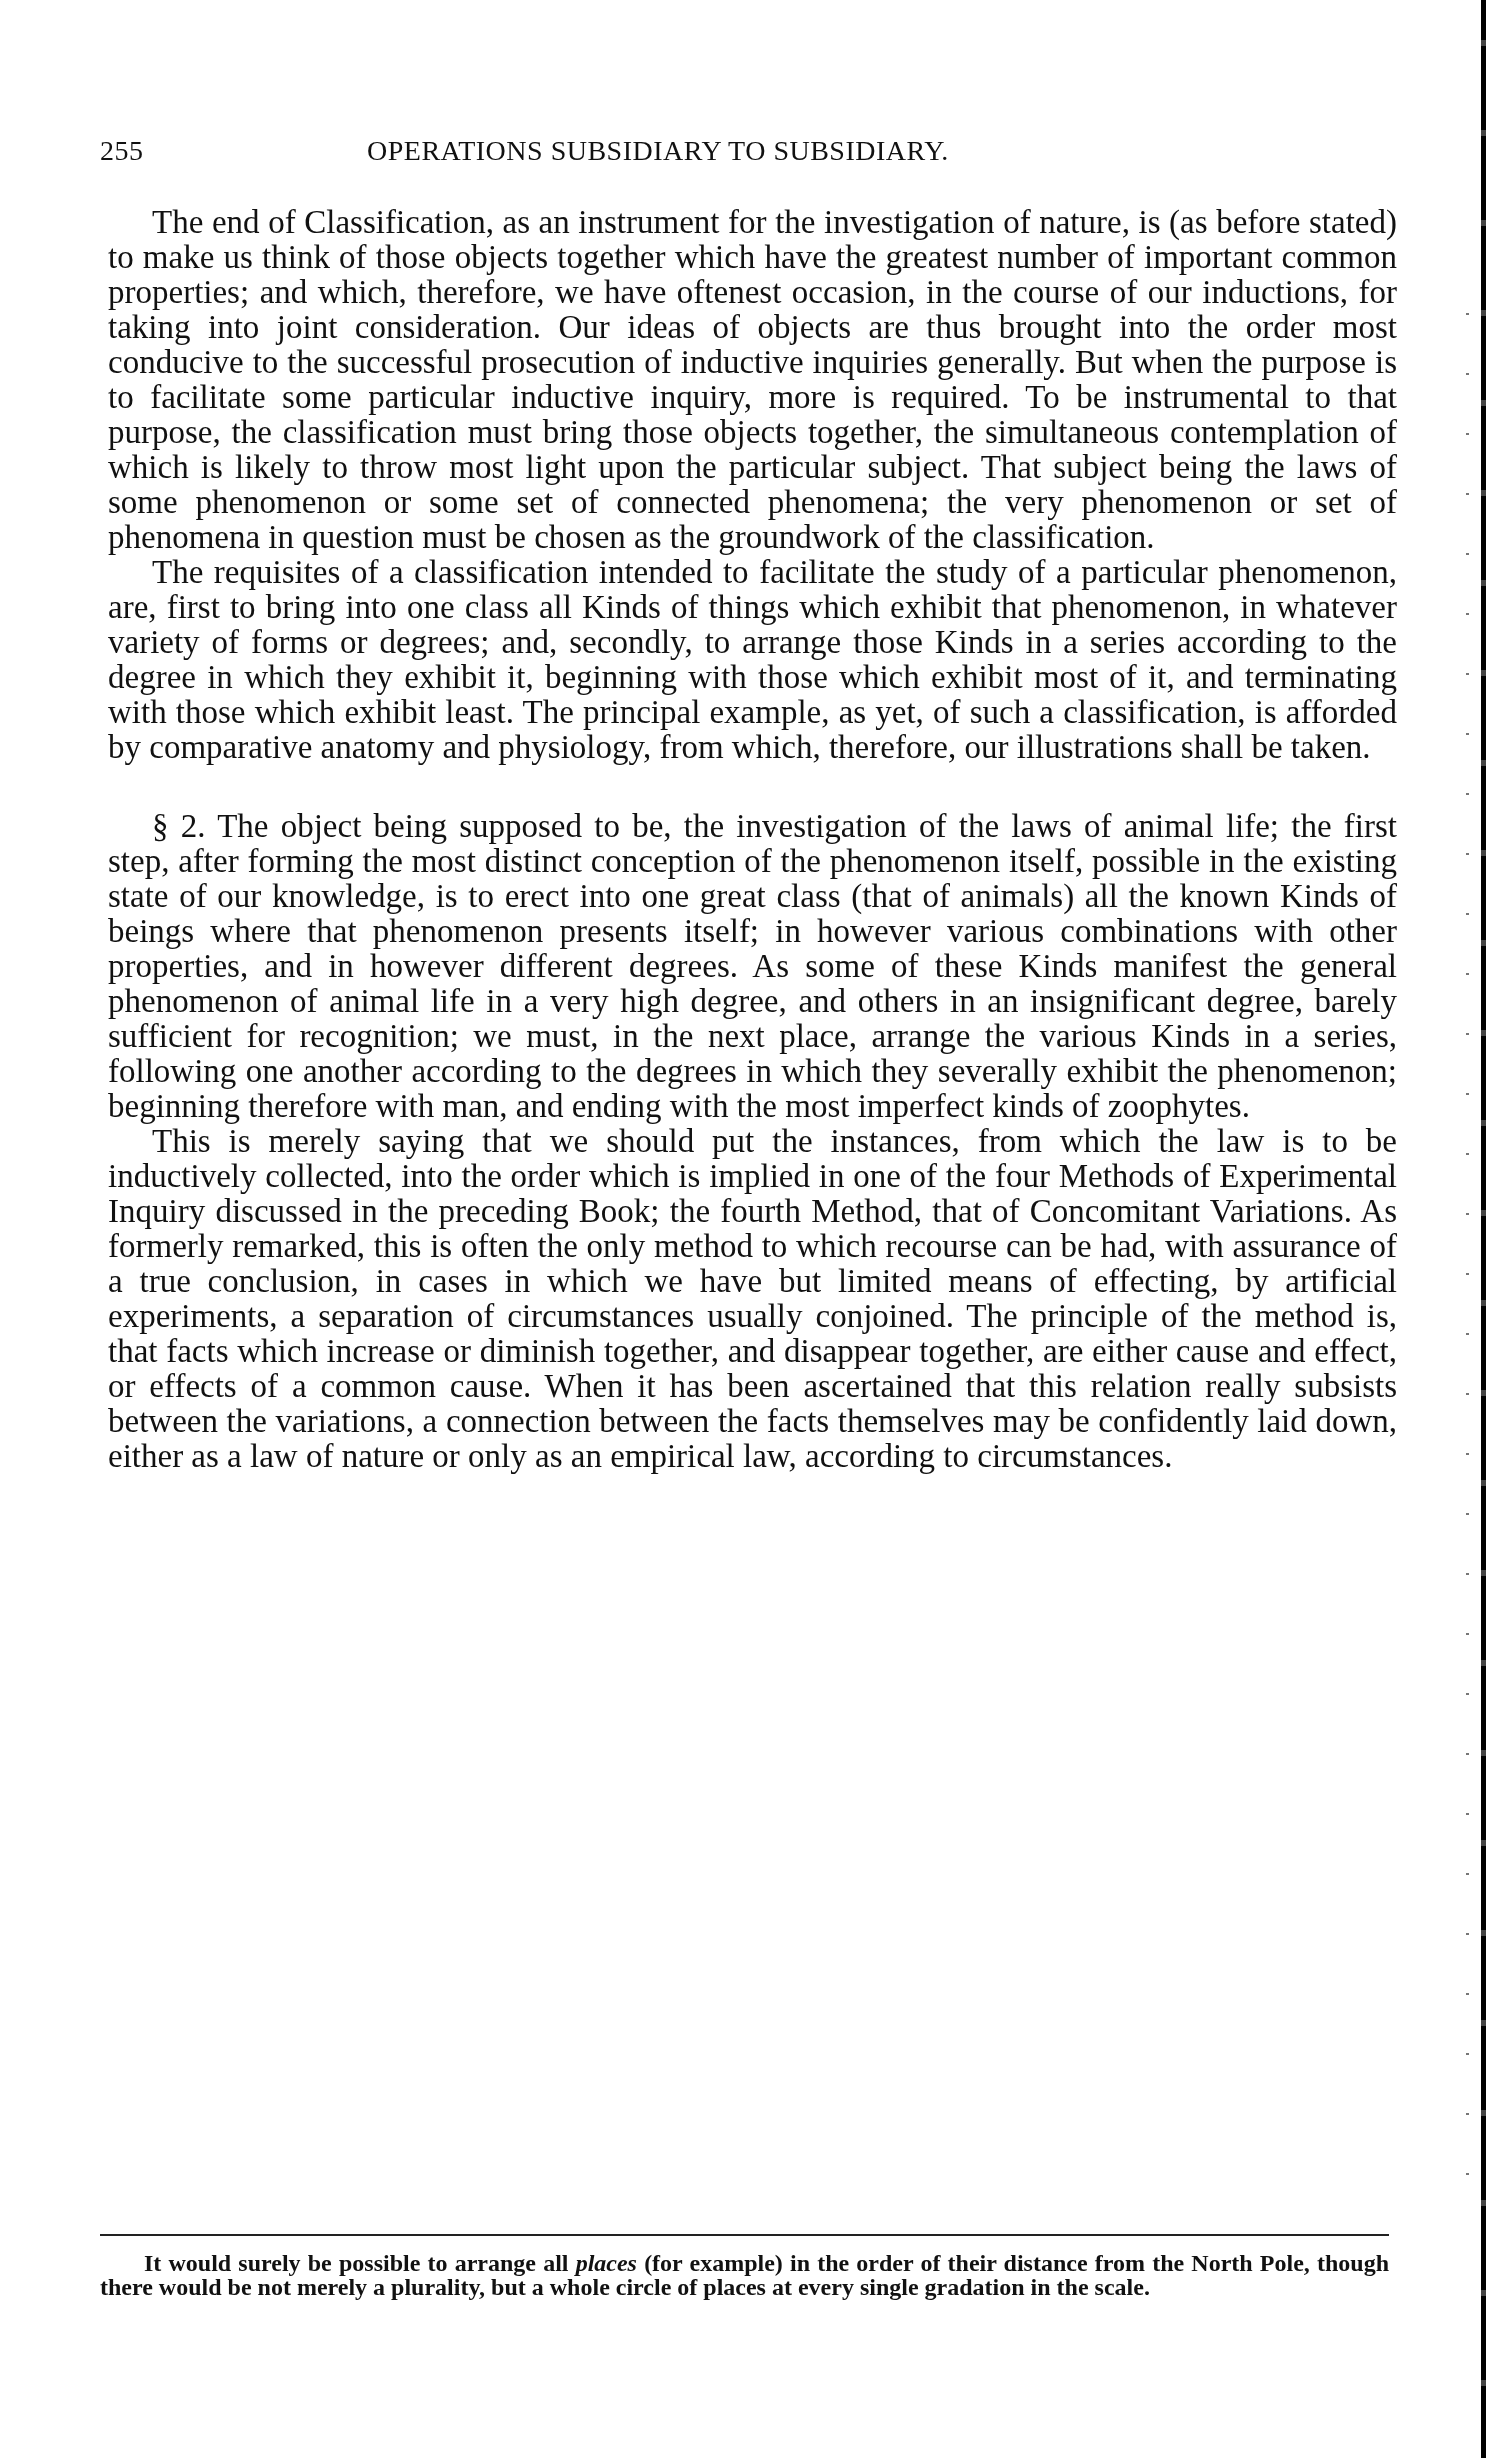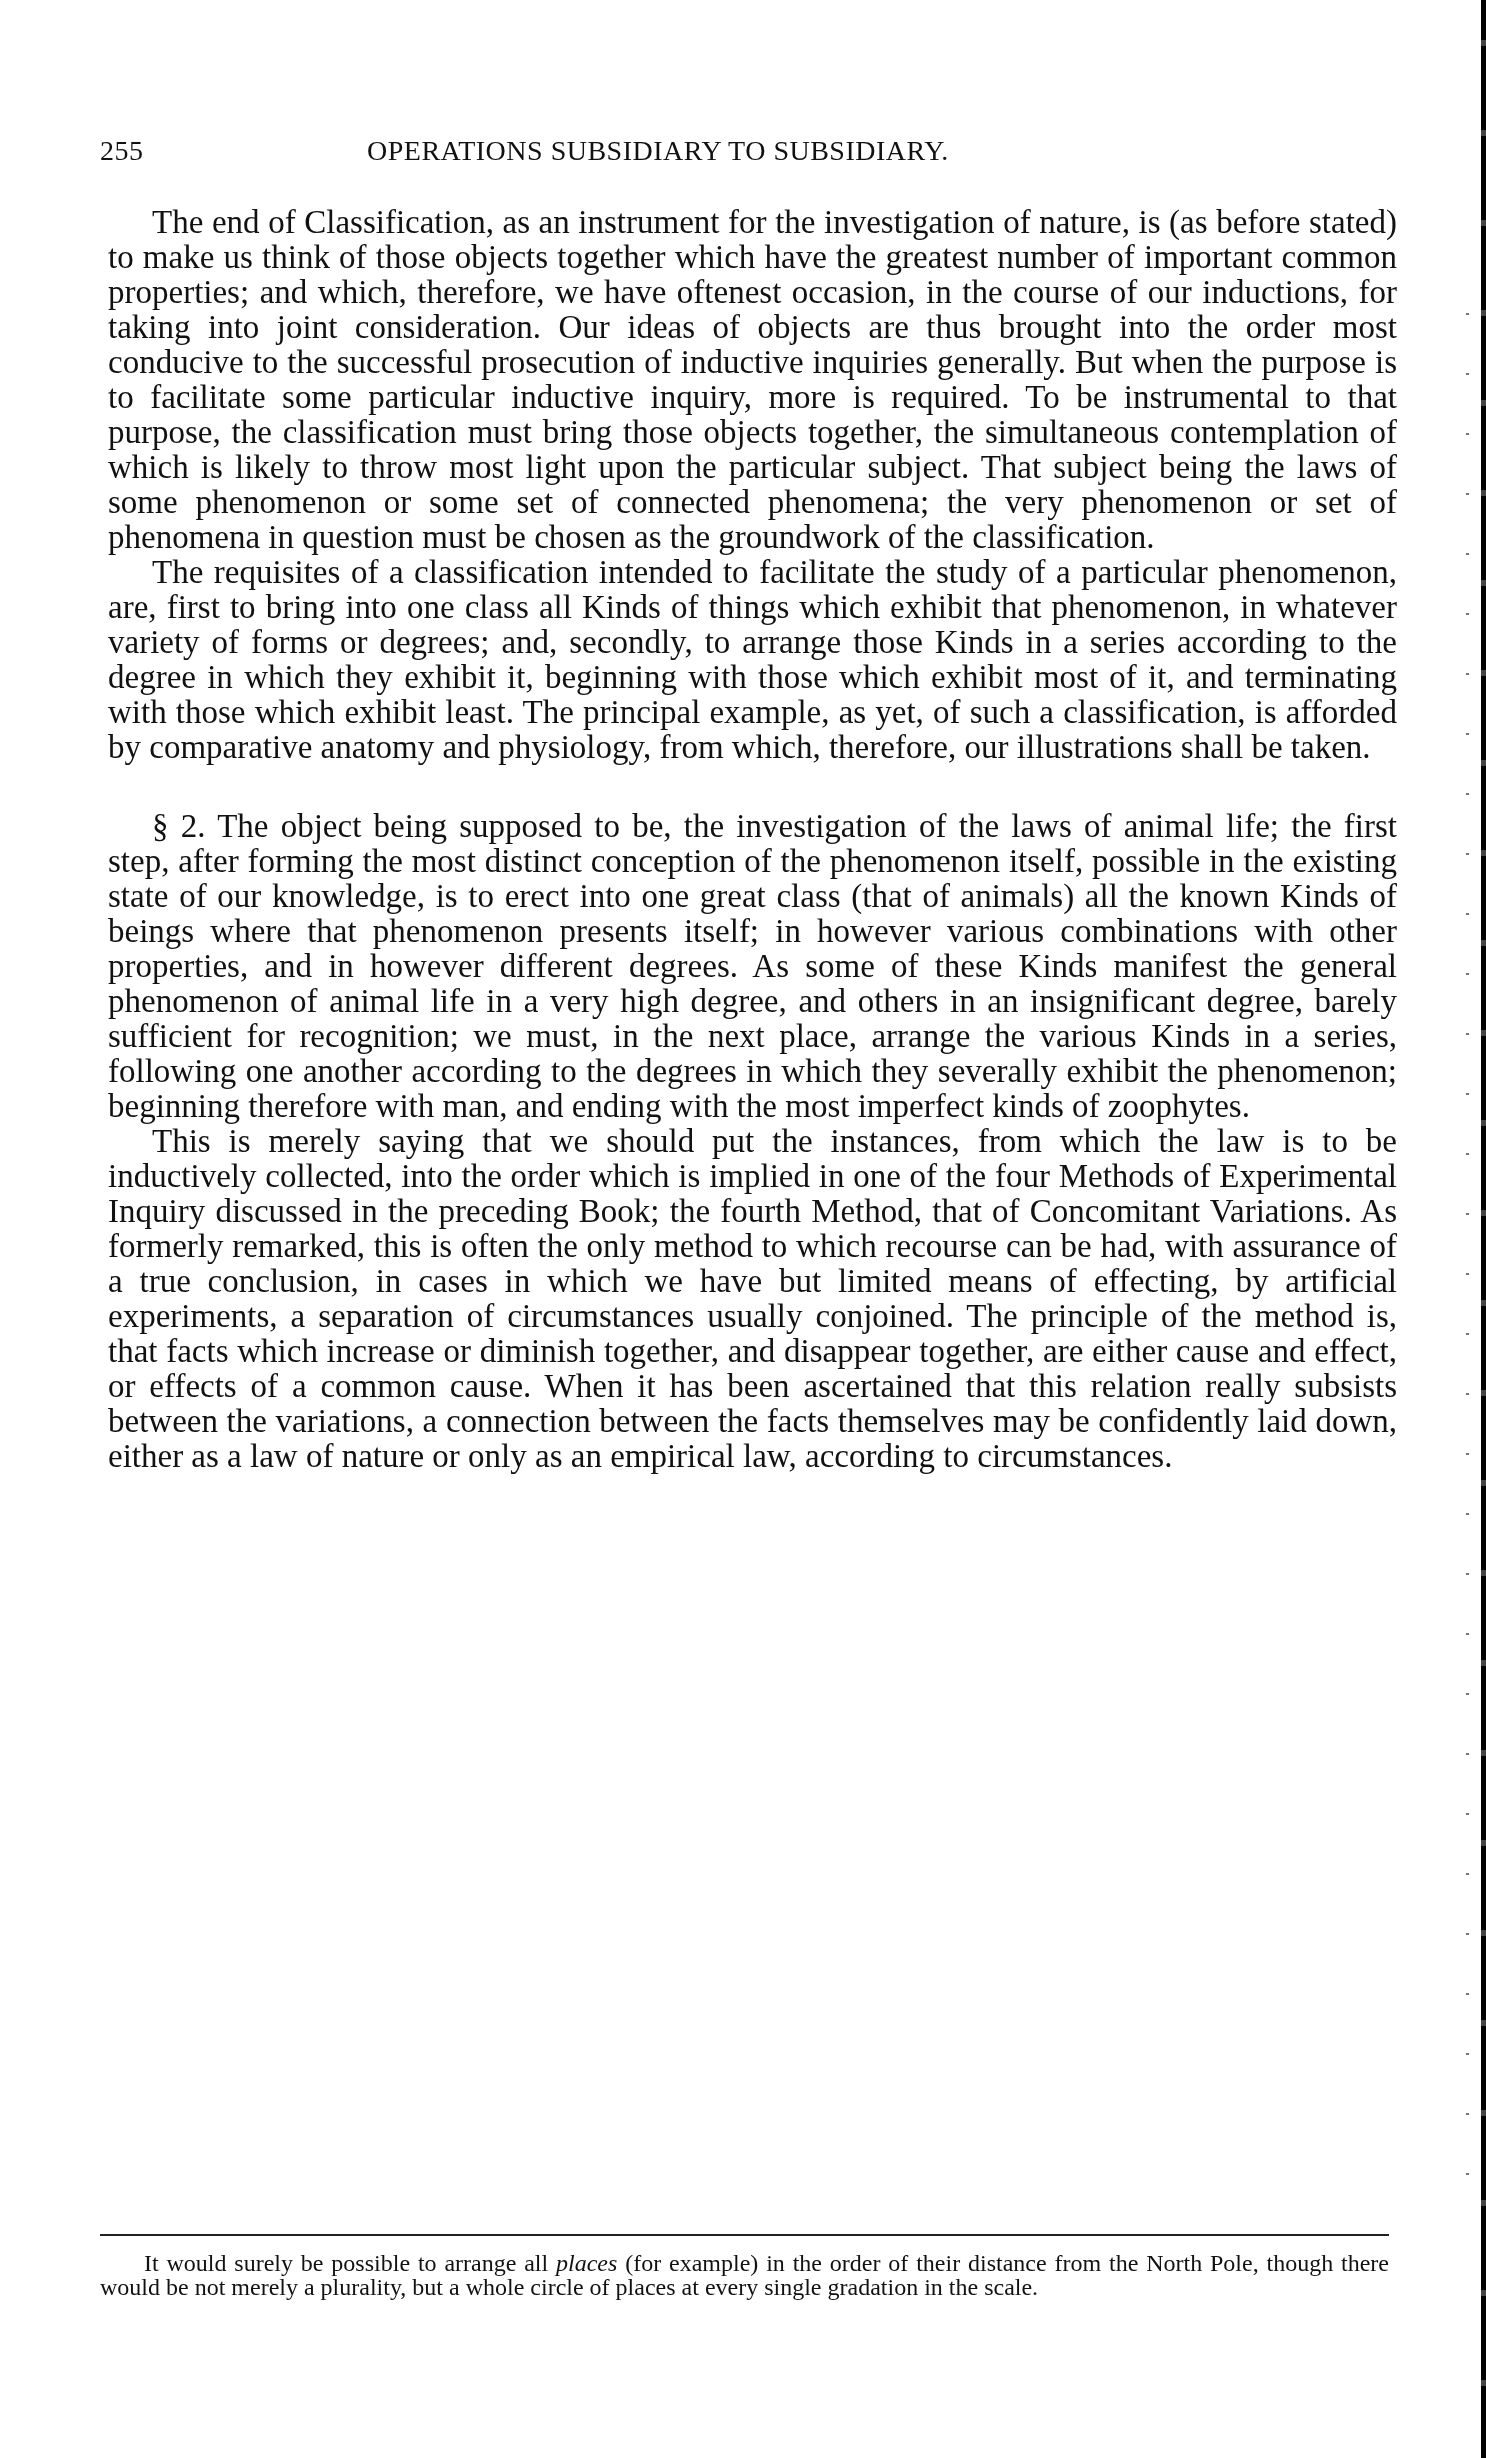--- a/index.html
+++ b/index.html
@@ -6,21 +6,21 @@
   body { width:1487px; height:2459px; position:relative; overflow:hidden;
          font-family:"Liberation Serif","DejaVu Serif",serif; color:#111; }
   .page { position:absolute; left:100px; top:0; width:1289px; }
   .header { position:absolute; top:135px; left:0; width:1289px; font-size:28px; letter-spacing:0.5px; }
   .pnum { position:absolute; left:0; top:0; }
   .running { position:absolute; left:267px; top:0; }
   .body { position:absolute; top:205px; left:0; width:1289px; font-size:33px; line-height:35px; text-align:justify;margin-left:8px; }
   .body p { margin:0; text-indent:44px; }
   .gap { height:44px; }
   .rule { position:absolute; top:2234px; left:0; width:1289px; border-top:2px solid #222; }
-  .footnote { position:absolute; top:2251px; left:0; width:1289px; font-size:24px; line-height:24.4px; text-align:justify; }
+  .footnote { position:absolute; top:2251px; left:0; width:1289px; font-size:24px; line-height:24.4px; text-align:justify;font-weight:bold; }
   .footnote p { margin:0; text-indent:44px; }
   .edge { position:absolute; right:0; top:0; width:6px; height:2459px;
           background:repeating-linear-gradient(#000 0 40px,#444 40px 46px,#000 46px 90px); }
   .edge-marks { position:absolute; right:18px; top:299px; width:3px; height:1891px;
           background:repeating-linear-gradient(transparent 0 14px,#777 14px 16px,transparent 16px 60px); }
 </style>
 </head>
 <body>
 
 <div class="page">

